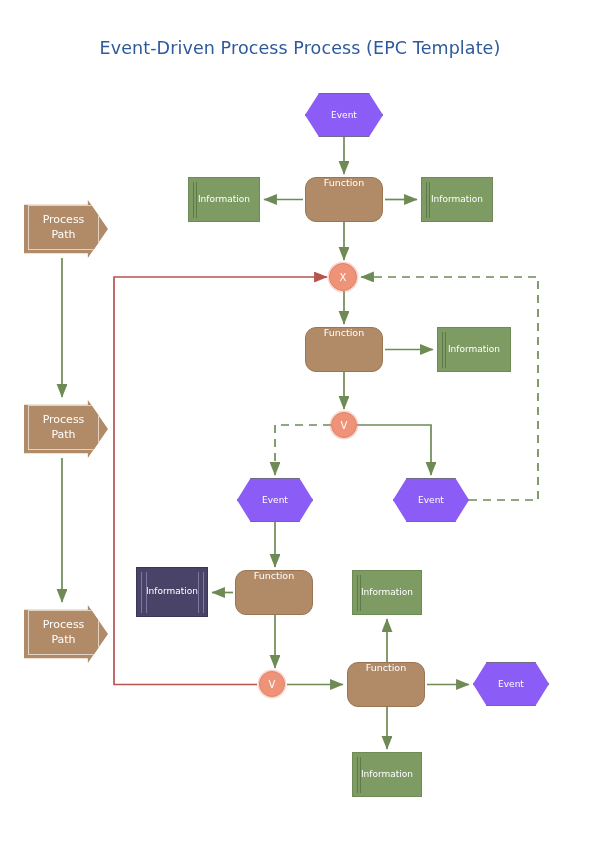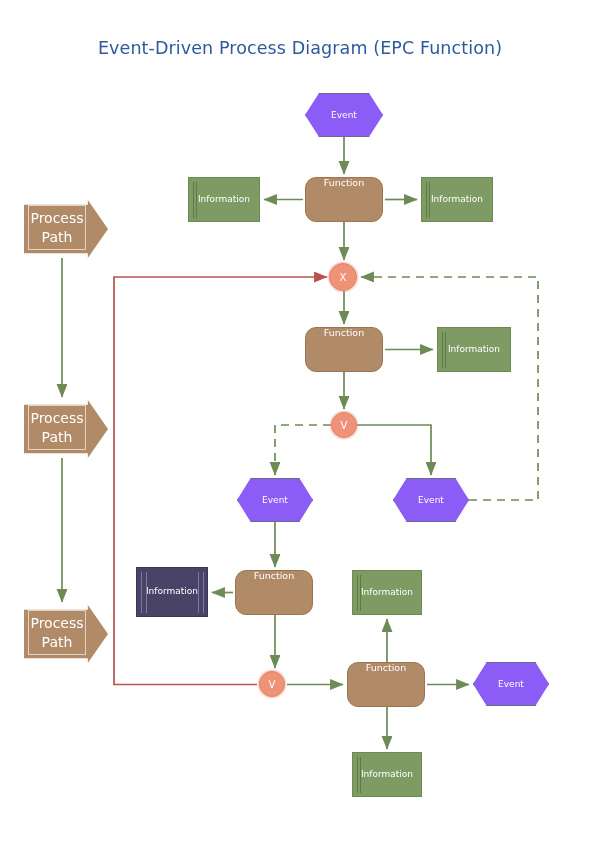--- a/index.html
+++ b/index.html
@@ -58,37 +58,37 @@
     color:#ffffff;font-size:9px;display:flex;align-items:center;justify-content:center;
     text-align:center;
   }
 
   
   .processpath{
     background:#B18B68;
     clip-path:polygon(0% 8%,76% 8%,76% 0%,100% 50%,76% 100%,76% 92%,0% 92%);
   }
   .processpath .pp-inner{
-    position:absolute;left:4px;top:5px;width:58px;height:45px;
+    position:absolute;left:4px;top:5px;width:71px;height:45px;
     background:#B18B68;border:1.4px solid #E2D3C2;
-    color:#ffffff;font-size:14px;display:flex;align-items:center;justify-content:center;
+    color:#ffffff;font-size:11px;display:flex;align-items:center;justify-content:center;
     text-align:center;line-height:1.3;box-sizing:border-box;
   }
 
   
   .gate{
     background:#EE9377;border:1.5px solid #E2806A;border-radius:50%;
     color:#ffffff;font-size:10px;display:flex;align-items:center;justify-content:center;
     box-shadow:0 0 0 1.5px rgba(238,147,119,.35);
   }
 </style>
 </head>
 <body>
 
-<div class="title">Event-Driven Process Diagram (EPC Function)</div>
+<div class="title">Event-Driven Process Process (EPC Template)</div>
 
 <svg id="canvas" viewBox="0 0 600 848" width="600" height="848" xmlns="http://www.w3.org/2000/svg">
   <defs>
     <marker id="ah-green" markerWidth="9" markerHeight="9" refX="7.6" refY="3.2" orient="auto" markerUnits="strokeWidth">
       <path d="M0,0 L8,3.2 L0,6.4 z" fill="#6E8B55"></path>
     </marker>
     <marker id="ah-red" markerWidth="9" markerHeight="9" refX="7.6" refY="3.2" orient="auto" markerUnits="strokeWidth">
       <path d="M0,0 L8,3.2 L0,6.4 z" fill="#B85450"></path>
     </marker>
   </defs>

